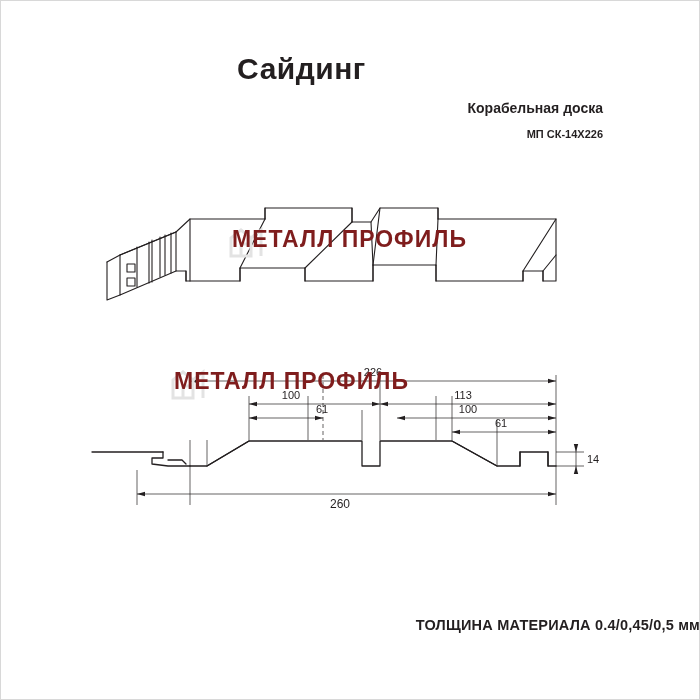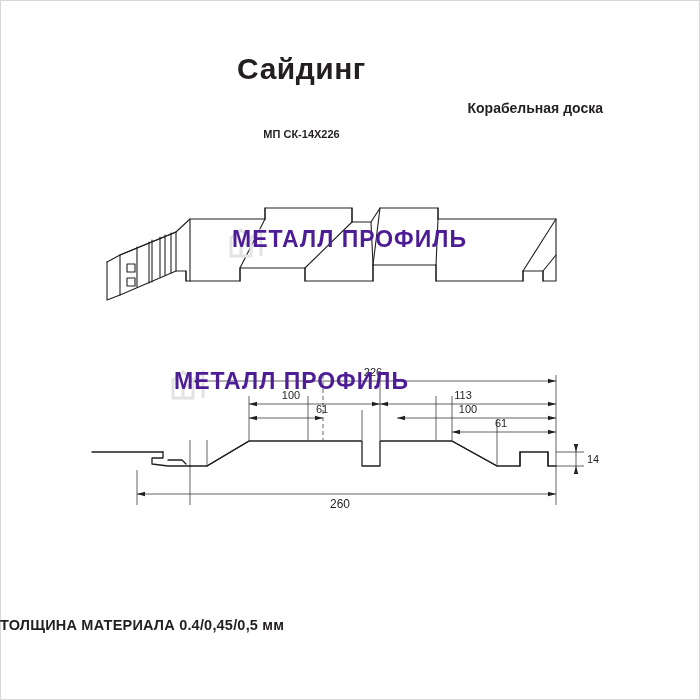--- a/index.html
+++ b/index.html
@@ -49,43 +49,44 @@
     font-weight: bold;
     line-height: 20px;
     margin-top: 12px;
     text-align: right;
   }
   .code {
     font-size: 11px;
     font-weight: bold;
     line-height: 16px;
     margin-top: 8px;
+    text-align: right;
   }
   .footer {
     position: absolute;
     left: 0;
     top: 617px;
     width: 700px;
-    text-align: left;
+    text-align: right;
     font-size: 14.5px;
     font-weight: bold;
     letter-spacing: 0.2px;
   }
   .drawing {
     position: absolute;
     left: 0;
     top: 0;
     width: 700px;
     height: 700px;
   }
   .wm {
     position: absolute;
     pointer-events: none;
     user-select: none;
-    color: #4c1d95;
+    color: #7f1d1d;
     font-weight: bold;
     white-space: nowrap;
   }
   .wm-1 {
     left: 232px;
     top: 226px;
     font-size: 23px;
     letter-spacing: 1px;
   }
   .wm-2 {

